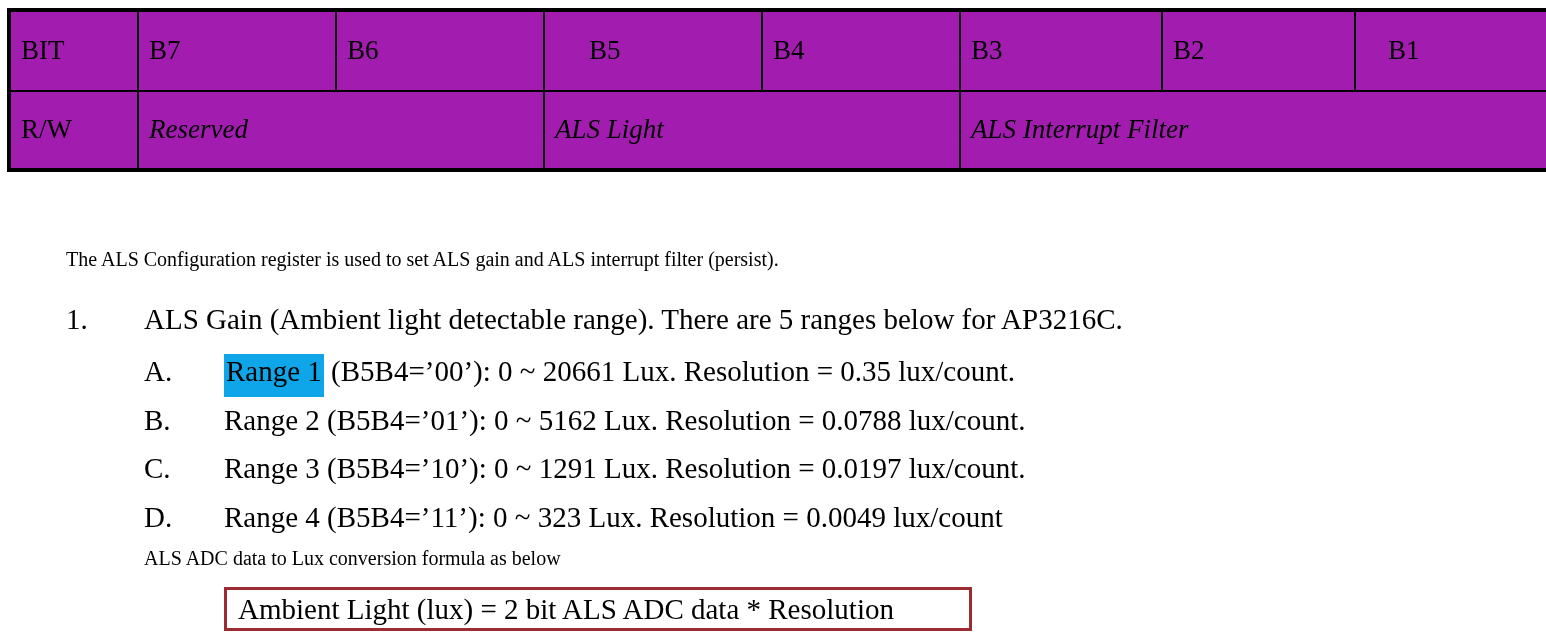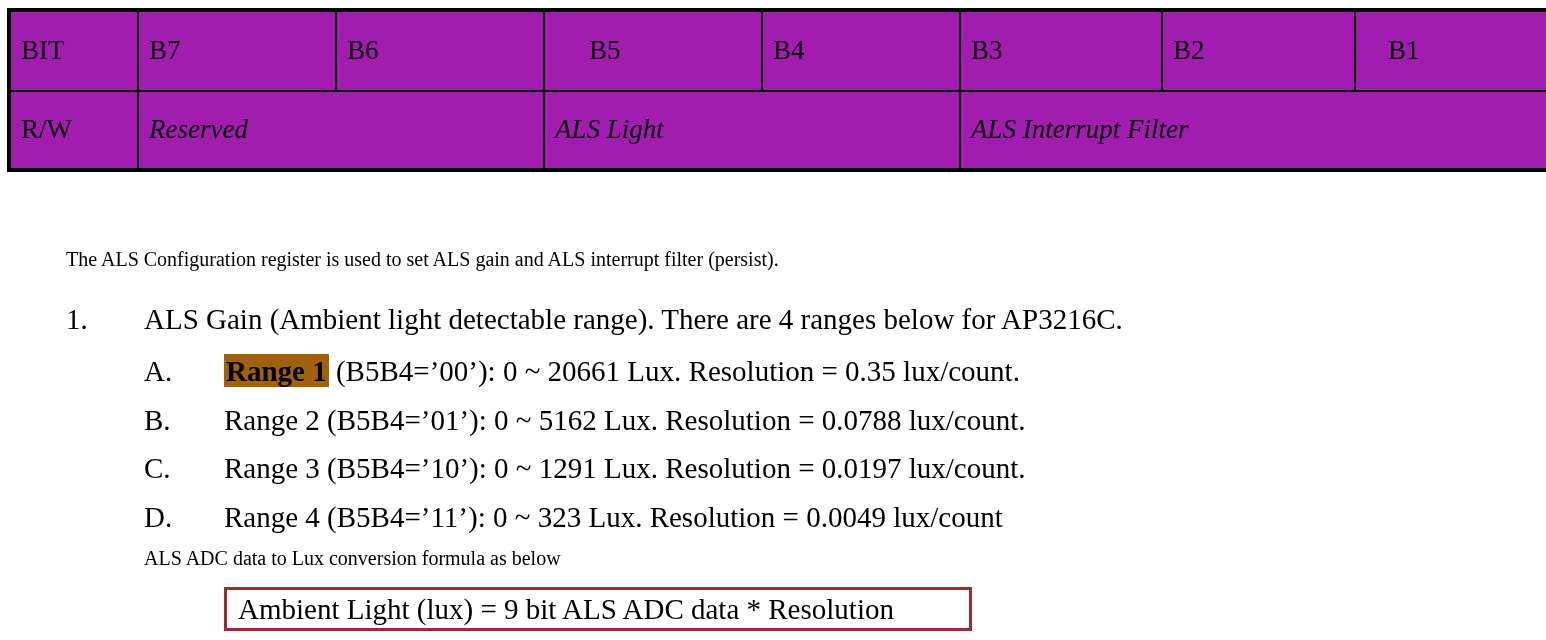--- a/index.html
+++ b/index.html
@@ -68,23 +68,22 @@
   .num-row .marker { display: inline-block; width: 78px; }
   .alpha-row { position: absolute; left: 144px; font-size: 29px; white-space: nowrap; }
   .alpha-row .marker { display: inline-block; width: 80px; }
   .r-a { top: 355px; }
   .r-b { top: 404px; }
   .r-c { top: 452px; }
   .r-d { top: 501px; }
   .p-formula-lead { left: 144px; top: 548px; }
 
   .hl {
-    background: #a16207;
-    padding: 1px 2px 0 2px;
-    font-weight: bold;
+    background: #0ea5e9;
+    padding: 1px 2px 10px 2px;
   }
 
   .formula-box {
     position: absolute;
     left: 224px;
     top: 587px;
     width: 748px;
     height: 44px;
     border: 3px solid #9c2b33;
     box-sizing: border-box;
@@ -120,21 +119,21 @@
       <td colspan="2" class="thick-right">ALS Light</td>
       <td colspan="4">ALS Interrupt Filter</td>
     </tr>
   </tbody>
     </table>
 </div>
 
 <div class="para p-intro">The ALS Configuration register is used to set ALS gain and ALS interrupt filter (persist).</div>
 
 <div class="num-row">
-  <span class="marker">1.</span><span>ALS Gain (Ambient light detectable range). There are 4 ranges below for AP3216C.</span>
+  <span class="marker">1.</span><span>ALS Gain (Ambient light detectable range). There are 5 ranges below for AP3216C.</span>
 </div>
 
 <div class="alpha-row r-a">
   <span class="marker">A.</span><span class="hl">Range 1</span><span> (B5B4=’00’): 0 ~ 20661 Lux. Resolution = 0.35 lux/count.</span>
 </div>
 
 <div class="alpha-row r-b">
   <span class="marker">B.</span><span>Range 2 (B5B4=’01’): 0 ~ 5162 Lux. Resolution = 0.0788 lux/count.</span>
 </div>
 
@@ -142,14 +141,14 @@
   <span class="marker">C.</span><span>Range 3 (B5B4=’10’): 0 ~ 1291 Lux. Resolution = 0.0197 lux/count.</span>
 </div>
 
 <div class="alpha-row r-d">
   <span class="marker">D.</span><span>Range 4 (B5B4=’11’): 0 ~ 323 Lux. Resolution = 0.0049 lux/count</span>
 </div>
 
 <div class="para p-formula-lead">ALS ADC data to Lux conversion formula as below</div>
 
 <div class="formula-box">
-  <span class="ftext">Ambient Light (lux) = 9 bit ALS ADC data * Resolution</span>
+  <span class="ftext">Ambient Light (lux) = 2 bit ALS ADC data * Resolution</span>
 </div>
 
 </body></html>

